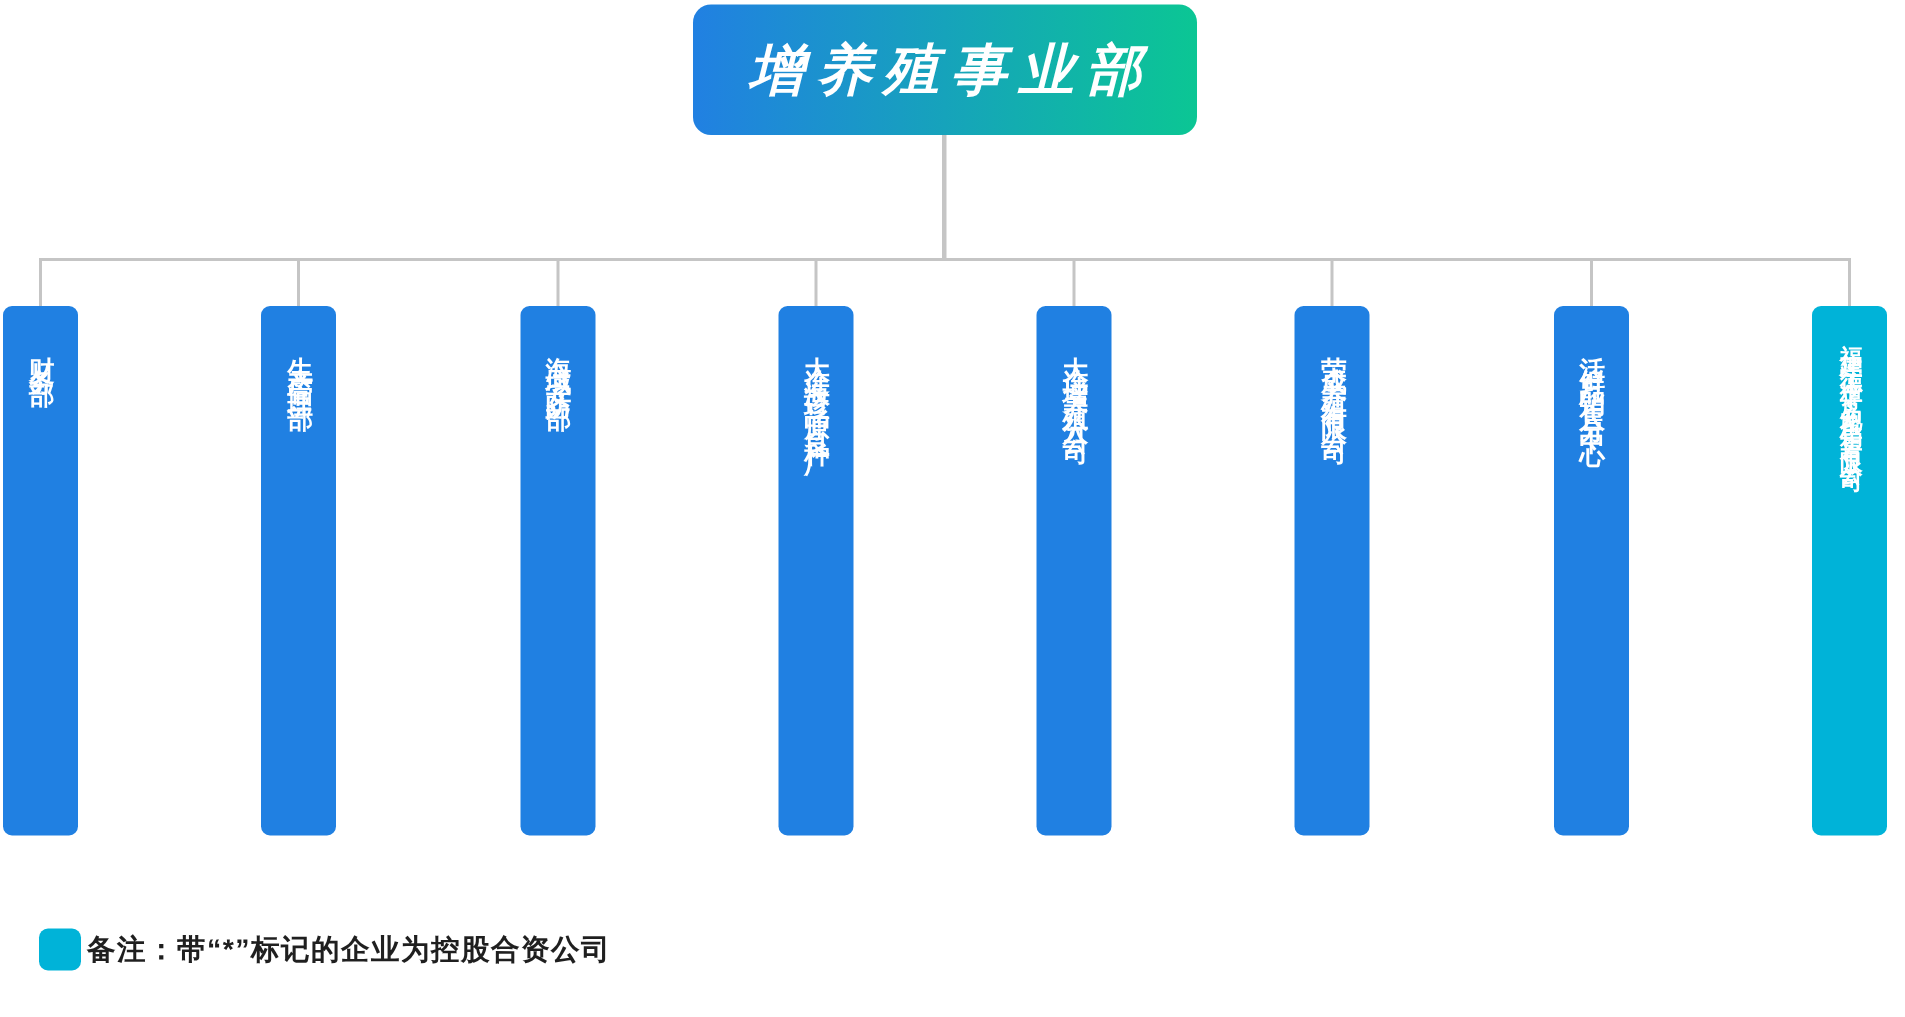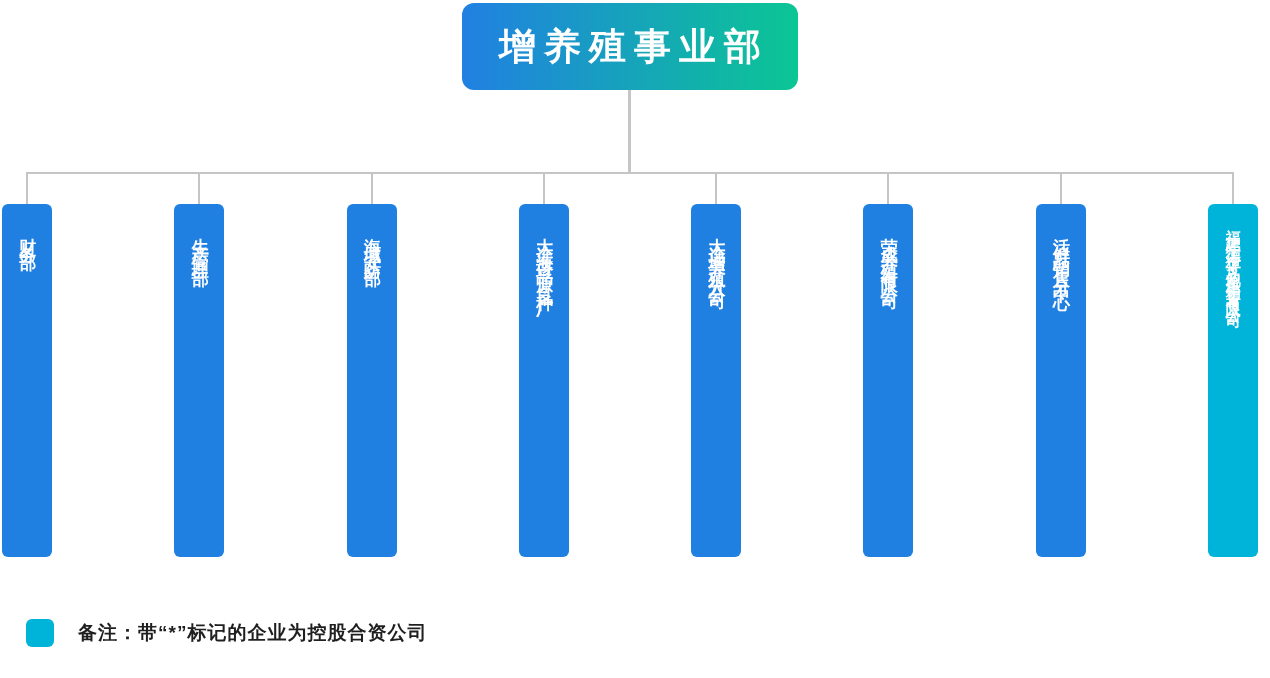--- a/index.html
+++ b/index.html
@@ -24,20 +24,21 @@
     background: linear-gradient(90deg, var(--root-gradient-start, #2180E2), var(--root-gradient-end, #0BC694));
     display: flex; align-items: center; justify-content: center;
   }
   .root-label {
     color: #ffffff;
     font-size: 37px;
     font-weight: bold;
     letter-spacing: 8px;
     padding-left: 8px; 
     white-space: nowrap;
+    font-style: italic;
   }
 
   
   .trunk-line {
     position: absolute;
     left: 628px; top: 90px;
     width: 3px; height: 83px;
     background: var(--connector, #C5C5C5);
   }
   .h-line {
@@ -85,21 +86,21 @@
   }
   .child.cyan .vlabel { font-size: 15px; letter-spacing: 6px; padding-top: 0; }
   .child.cyan .box { padding-top: 14px; }
 
   
   .legend {
     position: absolute;
     left: 26px; top: 619px;
     display: flex;
     align-items: center;
-    gap: 24px;
+    gap: 4px;
   }
   .legend-swatch {
     width: 28px; height: 28px;
     border-radius: 6px;
     background: var(--node-cyan, #00B3D8);
     flex: 0 0 auto;
   }
   .legend-text {
     font-size: 19px;
     font-weight: bold;

